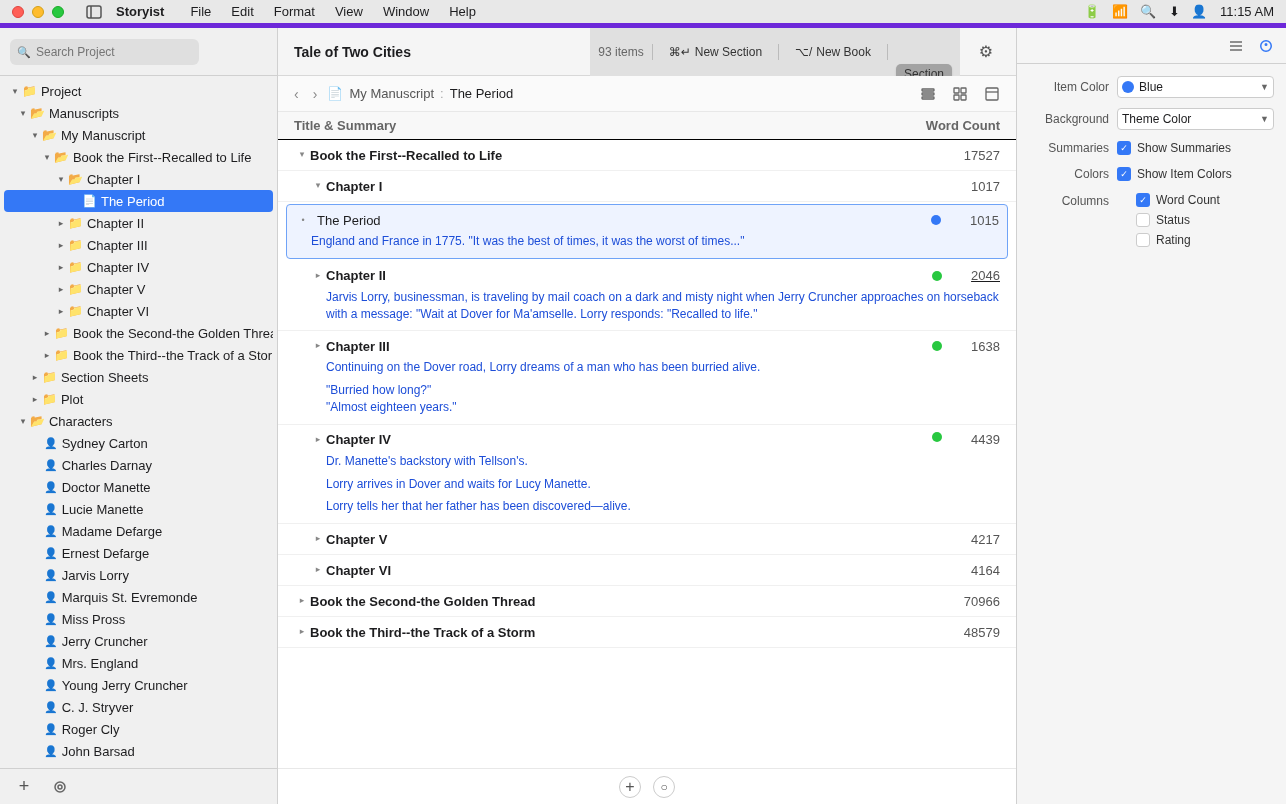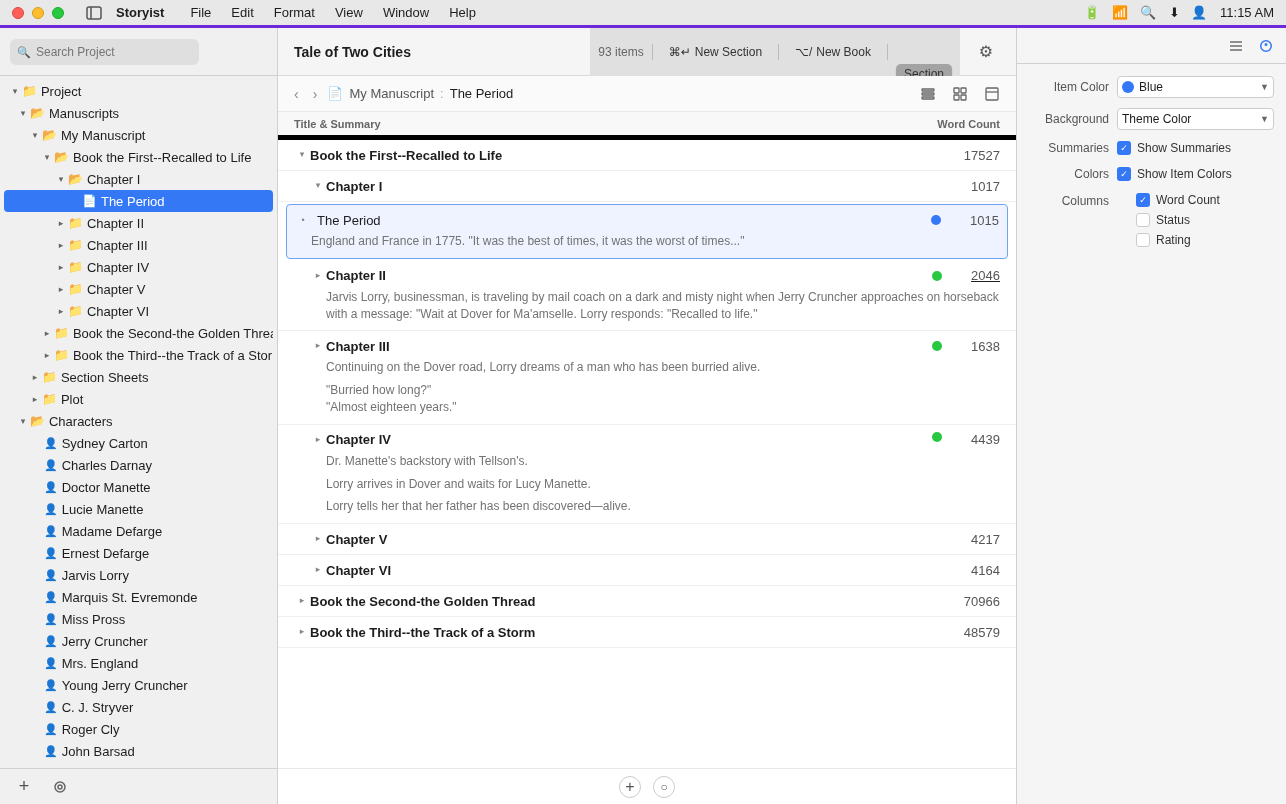--- a/index.html
+++ b/index.html
@@ -16,21 +16,21 @@
     }
 
     
     .titlebar {
       height: 28px;
       background: #e8e8e8;
       display: flex;
       align-items: center;
       padding: 0 12px;
       -webkit-app-region: drag;
-      border-bottom: 3px solid #6d28d9;
+      border-bottom: 5px solid #6d28d9;
       flex-shrink: 0;
       justify-content: flex-end;
     }
     .traffic-lights {
       display: flex;
       gap: 8px;
       margin-right: 16px;
     }
     .traffic-light {
       width: 12px;
@@ -305,22 +305,22 @@
     }
     .outline-container::-webkit-scrollbar { width: 8px; }
     .outline-container::-webkit-scrollbar-thumb { background: #ccc; border-radius: 4px; }
 
     .outline-header {
       display: flex;
       align-items: center;
       height: 28px;
       padding: 0 16px;
       background: #f8f8f8;
-      border-bottom: 5px solid #000000;
-      font-size: 11px;
+      border-bottom: 1px solid #000000;
+      font-size: 13px;
       font-weight: 600;
       color: #666;
       text-transform: none;
       position: sticky;
       top: 0;
       z-index: 10;
     }
     .outline-header-title { flex: 1; }
     .outline-header-count { min-width: 80px; text-align: right; }
 
@@ -371,21 +371,21 @@
     .row-dot.blue { background: #3478f6; }
     .row-dot.green { background: #28c840; }
     .row-count {
       min-width: 50px;
       text-align: right;
       font-size: 13px;
       color: #555;
     }
     .row-summary {
       font-size: 12px;
-      color: #737373;
+      color: #1d4ed8;
       padding: 2px 0 4px 0;
       line-height: 1.4;
     }
 
     
     .right-panel {
       width: 270px;
       background: #f5f5f5;
       border-left: 1px solid #d0d0d0;
       display: flex;

